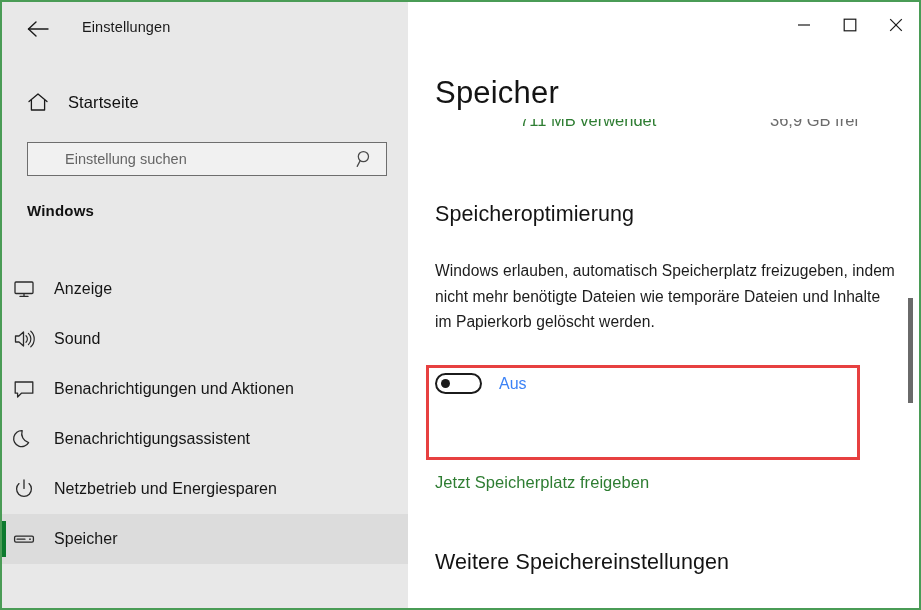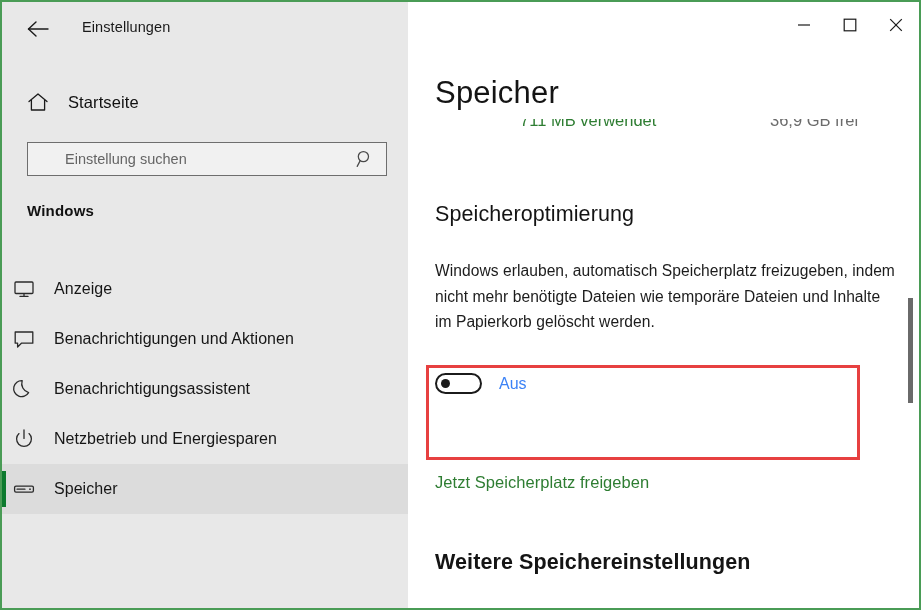--- a/index.html
+++ b/index.html
@@ -156,21 +156,21 @@
     text-decoration:none; white-space:nowrap;
   }
   #link-freeup {
     position:absolute; left:27px; top:471px;
     font-size:16.5px; color:#2e7d32; letter-spacing:.05px;
     text-decoration:none; white-space:nowrap;
   }
 
   #bottom-heading {
     position:absolute; left:27px; top:548px;
-    font-size:21.5px; font-weight:700; color:#141414; letter-spacing:.1px;
+    font-size:21.5px; font-weight:400; color:#141414; letter-spacing:.1px;
   }
 
   
   #scrollbar-track {
     position:absolute; right:4px; top:46px; width:10px; height:560px;
     background:transparent;
   }
   #scrollbar-thumb {
     position:absolute; right:2px; width:5px; top:250px; height:105px;
     background:#6a6a6a;
@@ -221,20 +221,31 @@
         <div class="nav-icon">
           <svg width="24" height="24" viewBox="0 0 24 24">
             <rect x="3" y="5" width="18" height="11.5" rx="1" fill="none" stroke="#2a2a2a" stroke-width="1.3"></rect>
             <line x1="12" y1="16.5" x2="12" y2="19.2" stroke="#2a2a2a" stroke-width="1.3"></line>
             <line x1="8" y1="19.4" x2="16" y2="19.4" stroke="#2a2a2a" stroke-width="1.3" stroke-linecap="round"></line>
           </svg>
         </div>
         <div class="nav-label">Anzeige</div>
       </div>
 
+      <div class="nav-item">
+        <div class="nav-icon">
+          <svg width="24" height="24" viewBox="0 0 24 24">
+            <path d="M3.5 9 L7 9 L11.5 5 L11.5 19 L7 15 L3.5 15 Z" fill="none" stroke="#2a2a2a" stroke-width="1.3" stroke-linejoin="round"></path>
+            <path d="M14 8.7 A4.6 4.6 0 0 1 14 15.3" fill="none" stroke="#2a2a2a" stroke-width="1.2" stroke-linecap="round"></path>
+            <path d="M16.4 6.4 A7.6 7.6 0 0 1 16.4 17.6" fill="none" stroke="#2a2a2a" stroke-width="1.2" stroke-linecap="round"></path>
+            <path d="M18.8 4.2 A10.6 10.6 0 0 1 18.8 19.8" fill="none" stroke="#2a2a2a" stroke-width="1.2" stroke-linecap="round"></path>
+          </svg>
+        </div>
+        <div class="nav-label">Sound</div>
+      </div>
 
       <div class="nav-item">
         <div class="nav-icon">
           <svg width="24" height="24" viewBox="0 0 24 24">
             <path d="M3.2 5 L20.8 5 L20.8 16.2 L9.4 16.2 L5.6 20 L5.6 16.2 L3.2 16.2 Z" fill="none" stroke="#2a2a2a" stroke-width="1.3" stroke-linejoin="round"></path>
           </svg>
         </div>
         <div class="nav-label">Benachrichtigungen und Aktionen</div>
       </div>
 

